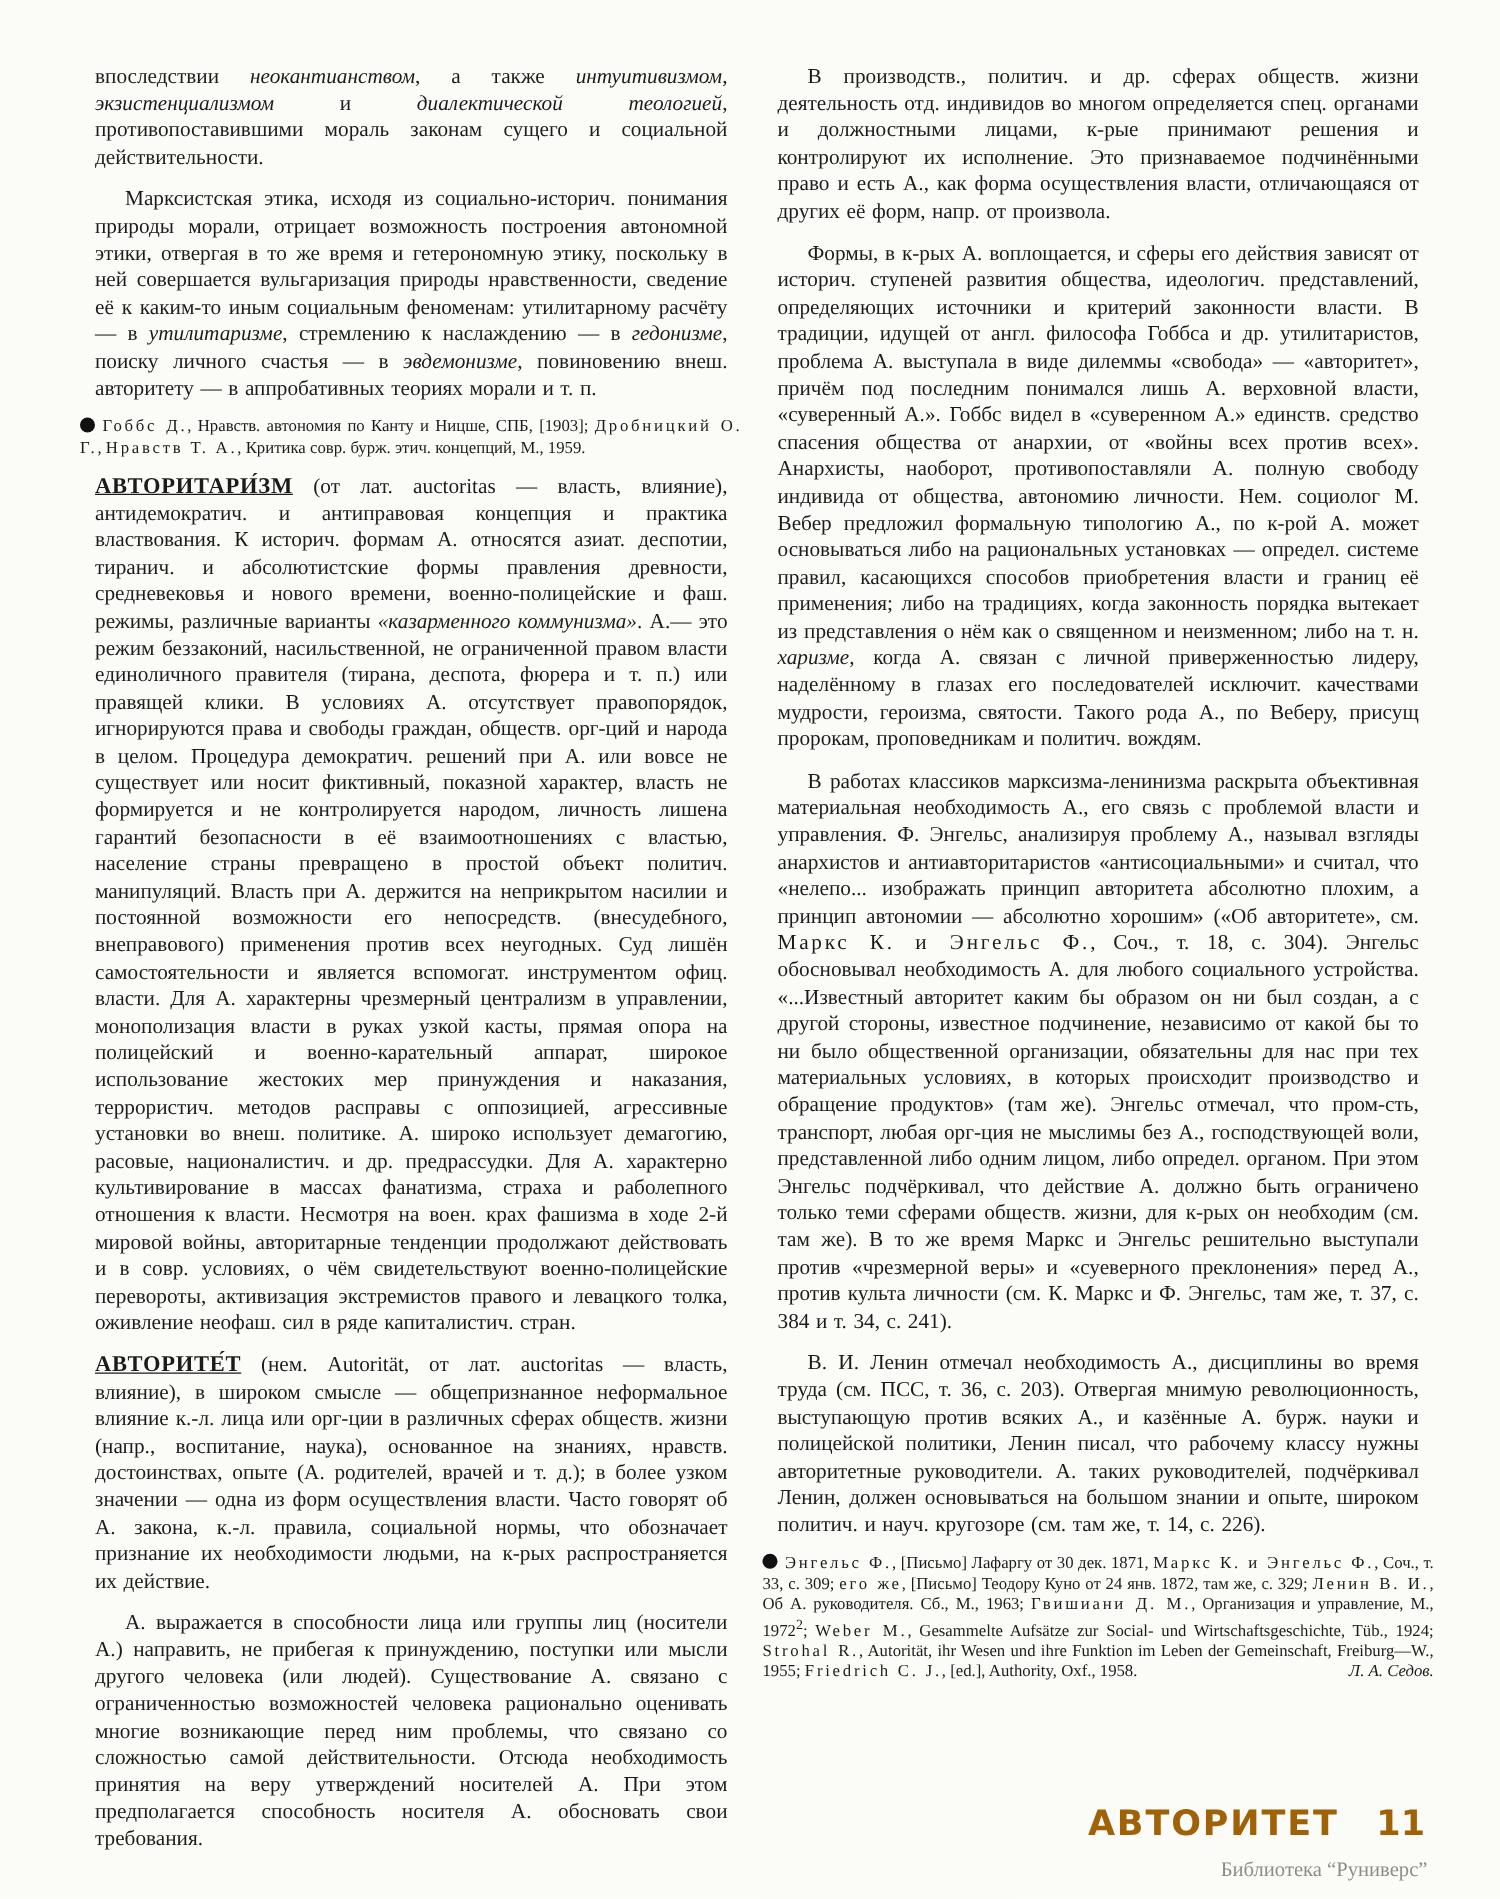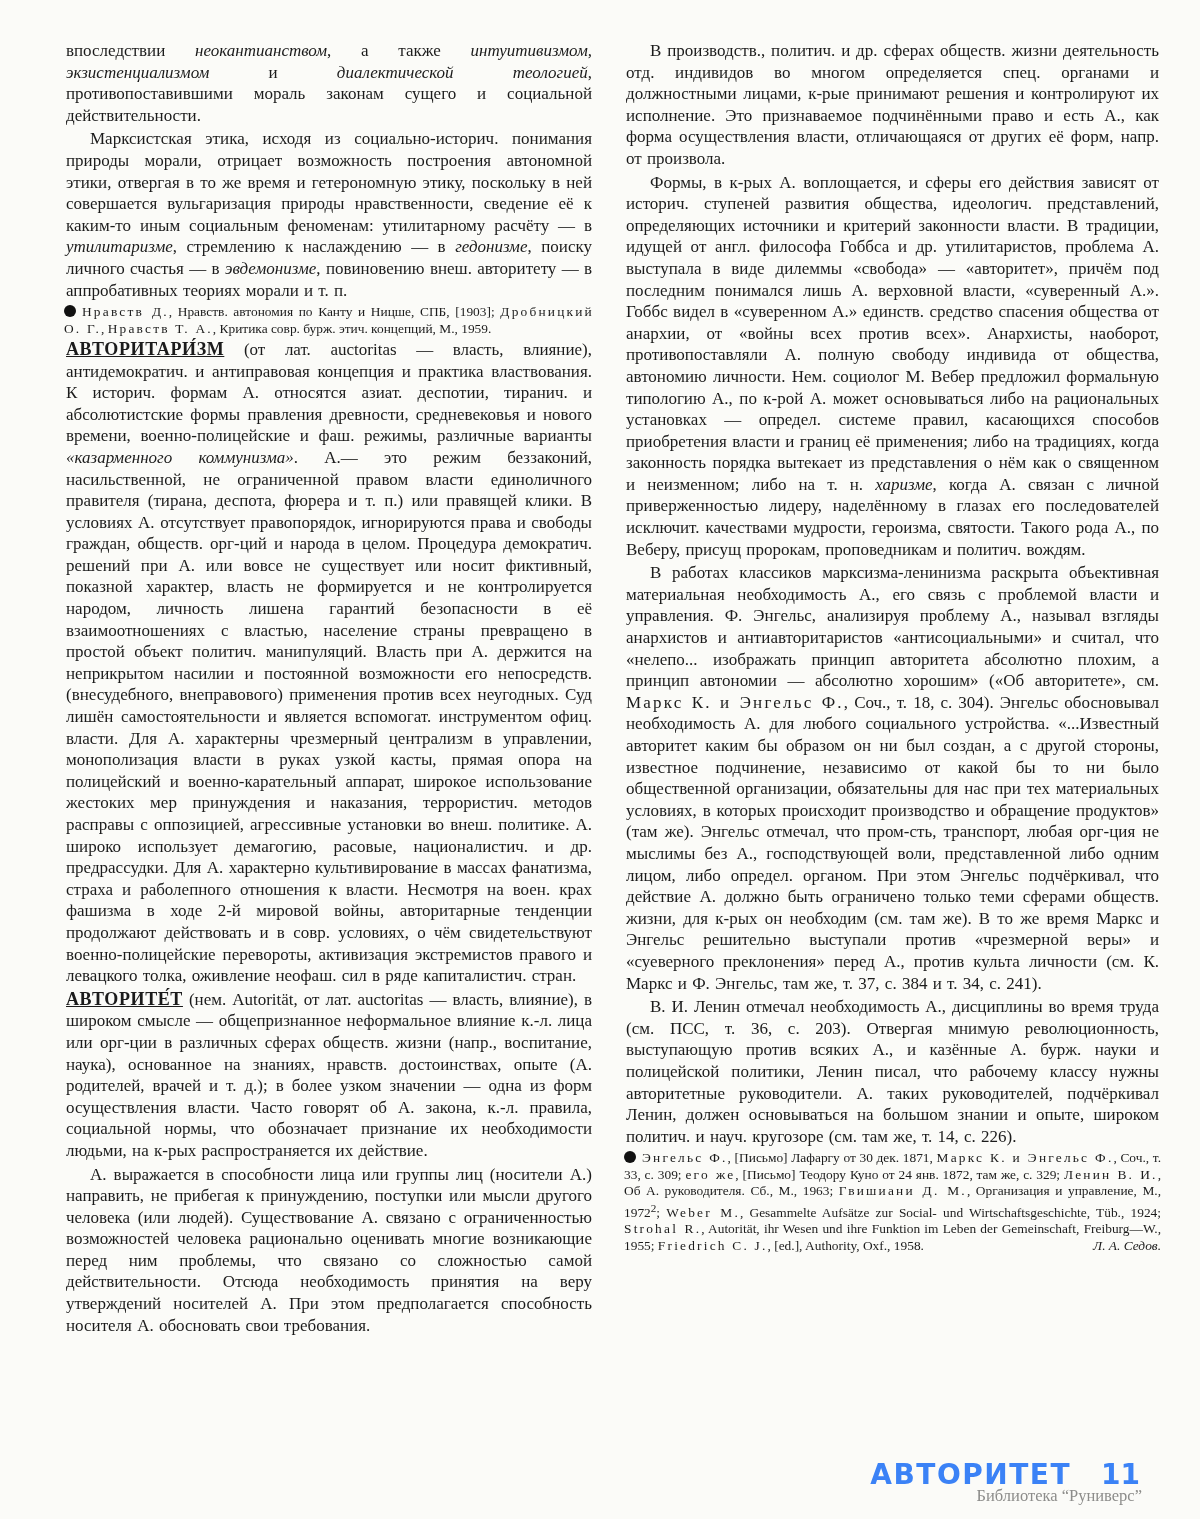--- a/index.html
+++ b/index.html
@@ -11,23 +11,23 @@
     color:#1b1b1b;
     font-family:"Liberation Serif", serif;
     overflow:hidden;
   }
   .col{
     position:absolute;
     top:38px;
     text-align:justify;
   }
   .col-left{left:64px;width:530px;}
-  .col-right{left:624px;width:537px;}
+  .col-right{left:610px;width:537px;}
   p.body{
-    margin:2px;
+    margin:12px;
     font-size:17px;
     line-height:21.6px;
     text-align:justify;
     word-spacing:1px;
   }
   p.indent{text-indent:24px;}
   p.bib{
     margin:3px 0 2px 0;
     font-size:13.4px;
     line-height:16.4px;
@@ -53,23 +53,22 @@
     font-style:italic;
   }
   .running-head{
     position:absolute;
     top:1442px;
     right:60px;
     font-family:"DejaVu Sans", sans-serif;
     font-weight:bold;
     font-size:28px;
     letter-spacing:1.5px;
-    color:#3b82f6;
+    color:#a16207;
     white-space:nowrap;
-    margin-top:16px;
   }
   .running-head .pgnum{margin-left:30px;letter-spacing:0;}
   .watermark{
     position:absolute;
     top:1486px;
     right:58px;
     font-family:"Liberation Serif", serif;
     font-size:16.5px;
     color:#8c8c8a;
     white-space:nowrap;
@@ -77,21 +76,21 @@
   }
 </style>
 </head>
 <body>
 
 <div class="page">
 
   <div class="col col-left">
       <p class="body"><span>впоследствии </span><i>неокантианством</i><span>, а также </span><i>интуитивизмом, экзистенциализмом</i><span> и </span><i>диалектической теологией</i><span>, противопоставившими мораль законам сущего и социальной действительности.</span></p>
       <p class="body indent"><span>Марксистская этика, исходя из социально-историч. понимания природы морали, отрицает возможность построения автономной этики, отвергая в то же время и гетерономную этику, поскольку в ней совершается вульгаризация природы нравственности, сведение её к каким-то иным социальным феноменам: утилитарному расчёту — в </span><i>утилитаризме</i><span>, стремлению к наслаждению — в </span><i>гедонизме</i><span>, поиску личного счастья — в </span><i>эвдемонизме</i><span>, повиновению внеш. авторитету — в аппробативных теориях морали и т. п.</span></p>
-      <p class="bib"><span class="bullet"></span><span class="sp">Нравств Д.</span><span>, Нравств. автономия по Канту и Ницше, СПБ, [1903]; </span><span class="sp">Дробницкий О. Г.</span><span>, </span><span class="sp">Нравств Т. А.</span><span>, Критика совр. бурж. этич. концепций, М., 1959.</span></p>
+      <p class="bib"><span class="bullet"></span><span class="sp">Гоббс Д.</span><span>, Нравств. автономия по Канту и Ницше, СПБ, [1903]; </span><span class="sp">Дробницкий О. Г.</span><span>, </span><span class="sp">Нравств Т. А.</span><span>, Критика совр. бурж. этич. концепций, М., 1959.</span></p>
       <p class="body"><b class="headword">АВТОРИТАРИ́ЗМ</b><span> (от лат. auctoritas — власть, влияние), антидемократич. и антиправовая концепция и практика властвования. К историч. формам А. относятся азиат. деспотии, тиранич. и абсолютистские формы правления древности, средневековья и нового времени, военно-полицейские и фаш. режимы, различные варианты </span><i>«казарменного коммунизма»</i><span>. А.— это режим беззаконий, насильственной, не ограниченной правом власти единоличного правителя (тирана, деспота, фюрера и т. п.) или правящей клики. В условиях А. отсутствует правопорядок, игнорируются права и свободы граждан, обществ. орг-ций и народа в целом. Процедура демократич. решений при А. или вовсе не существует или носит фиктивный, показной характер, власть не формируется и не контролируется народом, личность лишена гарантий безопасности в её взаимоотношениях с властью, население страны превращено в простой объект политич. манипуляций. Власть при А. держится на неприкрытом насилии и постоянной возможности его непосредств. (внесудебного, внеправового) применения против всех неугодных. Суд лишён самостоятельности и является вспомогат. инструментом офиц. власти. Для А. характерны чрезмерный централизм в управлении, монополизация власти в руках узкой касты, прямая опора на полицейский и военно-карательный аппарат, широкое использование жестоких мер принуждения и наказания, террористич. методов расправы с оппозицией, агрессивные установки во внеш. политике. А. широко использует демагогию, расовые, националистич. и др. предрассудки. Для А. характерно культивирование в массах фанатизма, страха и раболепного отношения к власти. Несмотря на воен. крах фашизма в ходе 2-й мировой войны, авторитарные тенденции продолжают действовать и в совр. условиях, о чём свидетельствуют военно-полицейские перевороты, активизация экстремистов правого и левацкого толка, оживление неофаш. сил в ряде капиталистич. стран.</span></p>
       <p class="body"><b class="headword">АВТОРИТЕ́Т</b><span> (нем. Autorität, от лат. auctoritas — власть, влияние), в широком смысле — общепризнанное неформальное влияние к.-л. лица или орг-ции в различных сферах обществ. жизни (напр., воспитание, наука), основанное на знаниях, нравств. достоинствах, опыте (А. родителей, врачей и т. д.); в более узком значении — одна из форм осуществления власти. Часто говорят об А. закона, к.-л. правила, социальной нормы, что обозначает признание их необходимости людьми, на к-рых распространяется их действие.</span></p>
       <p class="body indent"><span>А. выражается в способности лица или группы лиц (носители А.) направить, не прибегая к принуждению, поступки или мысли другого человека (или людей). Существование А. связано с ограниченностью возможностей человека рационально оценивать многие возникающие перед ним проблемы, что связано со сложностью самой действительности. Отсюда необходимость принятия на веру утверждений носителей А. При этом предполагается способность носителя А. обосновать свои требования.</span></p>
     </div>
   <div class="col col-right">
       <p class="body indent"><span>В производств., политич. и др. сферах обществ. жизни деятельность отд. индивидов во многом определяется спец. органами и должностными лицами, к-рые принимают решения и контролируют их исполнение. Это признаваемое подчинёнными право и есть А., как форма осуществления власти, отличающаяся от других её форм, напр. от произвола.</span></p>
       <p class="body indent"><span>Формы, в к-рых А. воплощается, и сферы его действия зависят от историч. ступеней развития общества, идеологич. представлений, определяющих источники и критерий законности власти. В традиции, идущей от англ. философа Гоббса и др. утилитаристов, проблема А. выступала в виде дилеммы «свобода» — «авторитет», причём под последним понимался лишь А. верховной власти, «суверенный А.». Гоббс видел в «суверенном А.» единств. средство спасения общества от анархии, от «войны всех против всех». Анархисты, наоборот, противопоставляли А. полную свободу индивида от общества, автономию личности. Нем. социолог М. Вебер предложил формальную типологию А., по к-рой А. может основываться либо на рациональных установках — определ. системе правил, касающихся способов приобретения власти и границ её применения; либо на традициях, когда законность порядка вытекает из представления о нём как о священном и неизменном; либо на т. н. </span><i>харизме</i><span>, когда А. связан с личной приверженностью лидеру, наделённому в глазах его последователей исключит. качествами мудрости, героизма, святости. Такого рода А., по Веберу, присущ пророкам, проповедникам и политич. вождям.</span></p>
       <p class="body indent"><span>В работах классиков марксизма-ленинизма раскрыта объективная материальная необходимость А., его связь с проблемой власти и управления. Ф. Энгельс, анализируя проблему А., называл взгляды анархистов и антиавторитаристов «антисоциальными» и считал, что «нелепо... изображать принцип авторитета абсолютно плохим, а принцип автономии — абсолютно хорошим» («Об авторитете», см. </span><span class="sp">Маркс К. и Энгельс Ф.</span><span>, Соч., т. 18, с. 304). Энгельс обосновывал необходимость А. для любого социального устройства. «...Известный авторитет каким бы образом он ни был создан, а с другой стороны, известное подчинение, независимо от какой бы то ни было общественной организации, обязательны для нас при тех материальных условиях, в которых происходит производство и обращение продуктов» (там же). Энгельс отмечал, что пром-сть, транспорт, любая орг-ция не мыслимы без А., господствующей воли, представленной либо одним лицом, либо определ. органом. При этом Энгельс подчёркивал, что действие А. должно быть ограничено только теми сферами обществ. жизни, для к-рых он необходим (см. там же). В то же время Маркс и Энгельс решительно выступали против «чрезмерной веры» и «суеверного преклонения» перед А., против культа личности (см. К. Маркс и Ф. Энгельс, там же, т. 37, с. 384 и т. 34, с. 241).</span></p>
       <p class="body indent"><span>В. И. Ленин отмечал необходимость А., дисциплины во время труда (см. ПСС, т. 36, с. 203). Отвергая мнимую революционность, выступающую против всяких А., и казённые А. бурж. науки и полицейской политики, Ленин писал, что рабочему классу нужны авторитетные руководители. А. таких руководителей, подчёркивал Ленин, должен основываться на большом знании и опыте, широком политич. и науч. кругозоре (см. там же, т. 14, с. 226).</span></p>
       <p class="bib"><span class="bullet"></span><span class="sp">Энгельс Ф.</span><span>, [Письмо] Лафаргу от 30 дек. 1871, </span><span class="sp">Маркс К. и Энгельс Ф.</span><span>, Соч., т. 33, с. 309; </span><span class="sp">его же</span><span>, [Письмо] Теодору Куно от 24 янв. 1872, там же, с. 329; </span><span class="sp">Ленин В. И.</span><span>, Об А. руководителя. Сб., М., 1963; </span><span class="sp">Гвишиани Д. М.</span><span>, Организация и управление, М., 1972</span><sup>2</sup><span>; </span><span class="sp">Weber M.</span><span>, Gesammelte Aufsätze zur Social- und Wirtschaftsgeschichte, Tüb., 1924; </span><span class="sp">Strohal R.</span><span>, Autorität, ihr Wesen und ihre Funktion im Leben der Gemeinschaft, Freiburg—W., 1955; </span><span class="sp">Friedrich C. J.</span><span>, [ed.], Authority, Oxf., 1958.</span><span class="sig">Л. А. Седов.</span></p>

